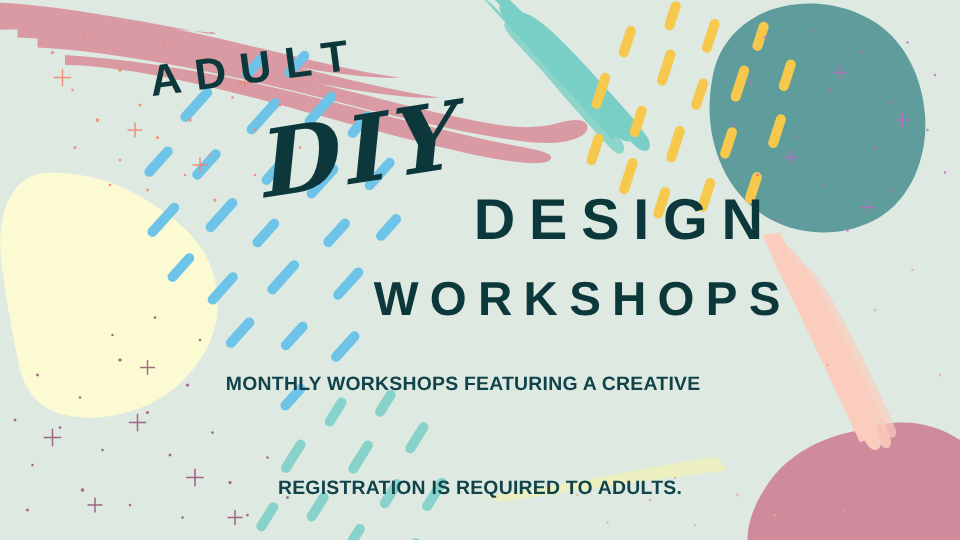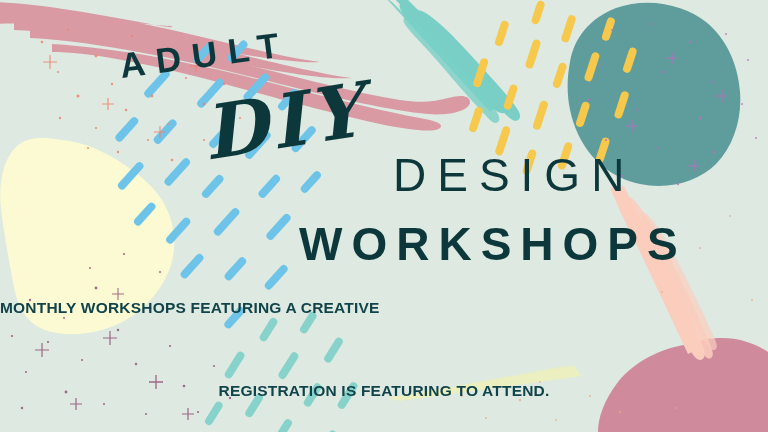--- a/index.html
+++ b/index.html
@@ -30,32 +30,32 @@
     font-family:"DejaVu Serif", serif;
     font-weight:700;font-style:italic;
     font-size:74px;letter-spacing:4px;
     color:#0c373b;
     transform:rotate(-9deg) skewX(-4deg);
     transform-origin:left center;
     white-space:nowrap;
     line-height:1;
   }
   .t-design{
-    position:absolute;left:393px;top:152px;
-    font-weight:400;font-size:46px;letter-spacing:11px;
+    position:absolute;left:379px;top:152px;
+    font-weight:700;font-size:46px;letter-spacing:11px;
     color:#0c373b;white-space:nowrap;line-height:1;
   }
   .t-workshops{
     position:absolute;left:299px;top:221px;
-    font-weight:700;font-size:46px;letter-spacing:9px;
+    font-weight:700;font-size:38px;letter-spacing:9px;
     color:#0c373b;white-space:nowrap;line-height:1;
   }
   .t-body{
     position:absolute;left:0;top:296px;width:741px;
-    text-align:left;
+    text-align:center;
     font-weight:700;font-size:15.5px;letter-spacing:0.2px;
     color:#11434a;line-height:1.55;
   }
   .t-reg{
     position:absolute;left:0;top:379px;width:768px;
     text-align:center;
     font-weight:700;font-size:15.5px;letter-spacing:0.2px;
     color:#11434a;line-height:1.5;
   }
   .t-body span, .t-reg span{display:block;}
@@ -303,17 +303,17 @@
     <div class="t-adult">ADULT</div>
     <div class="t-diy">DIY</div>
     <div class="t-design">DESIGN</div>
     <div class="t-workshops">WORKSHOPS</div>
 
     <div class="t-body">
       <span>MONTHLY WORKSHOPS FEATURING A CREATIVE</span>
     </div>
 
     <div class="t-reg">
-      <span>REGISTRATION IS FEATURING TO ATTEND.</span>
+      <span>REGISTRATION IS REQUIRED TO ADULTS.</span>
     </div>
   </div>
 
 </div>
 
 </body></html>

